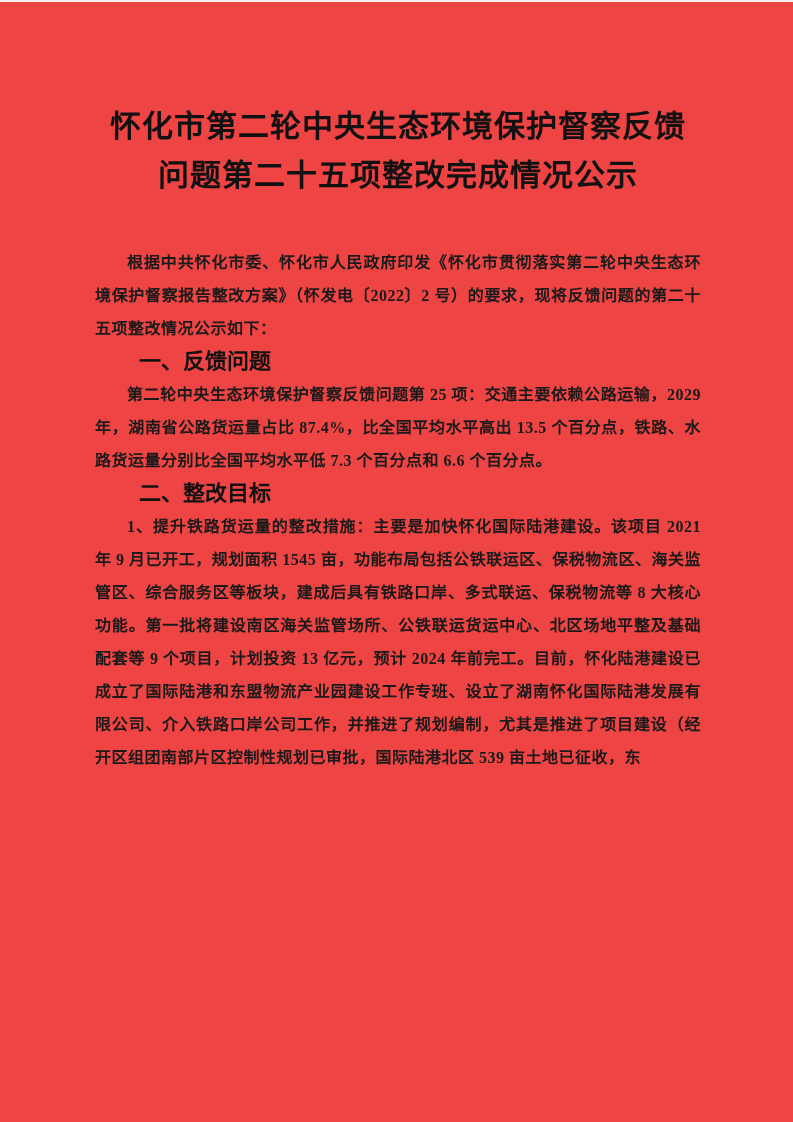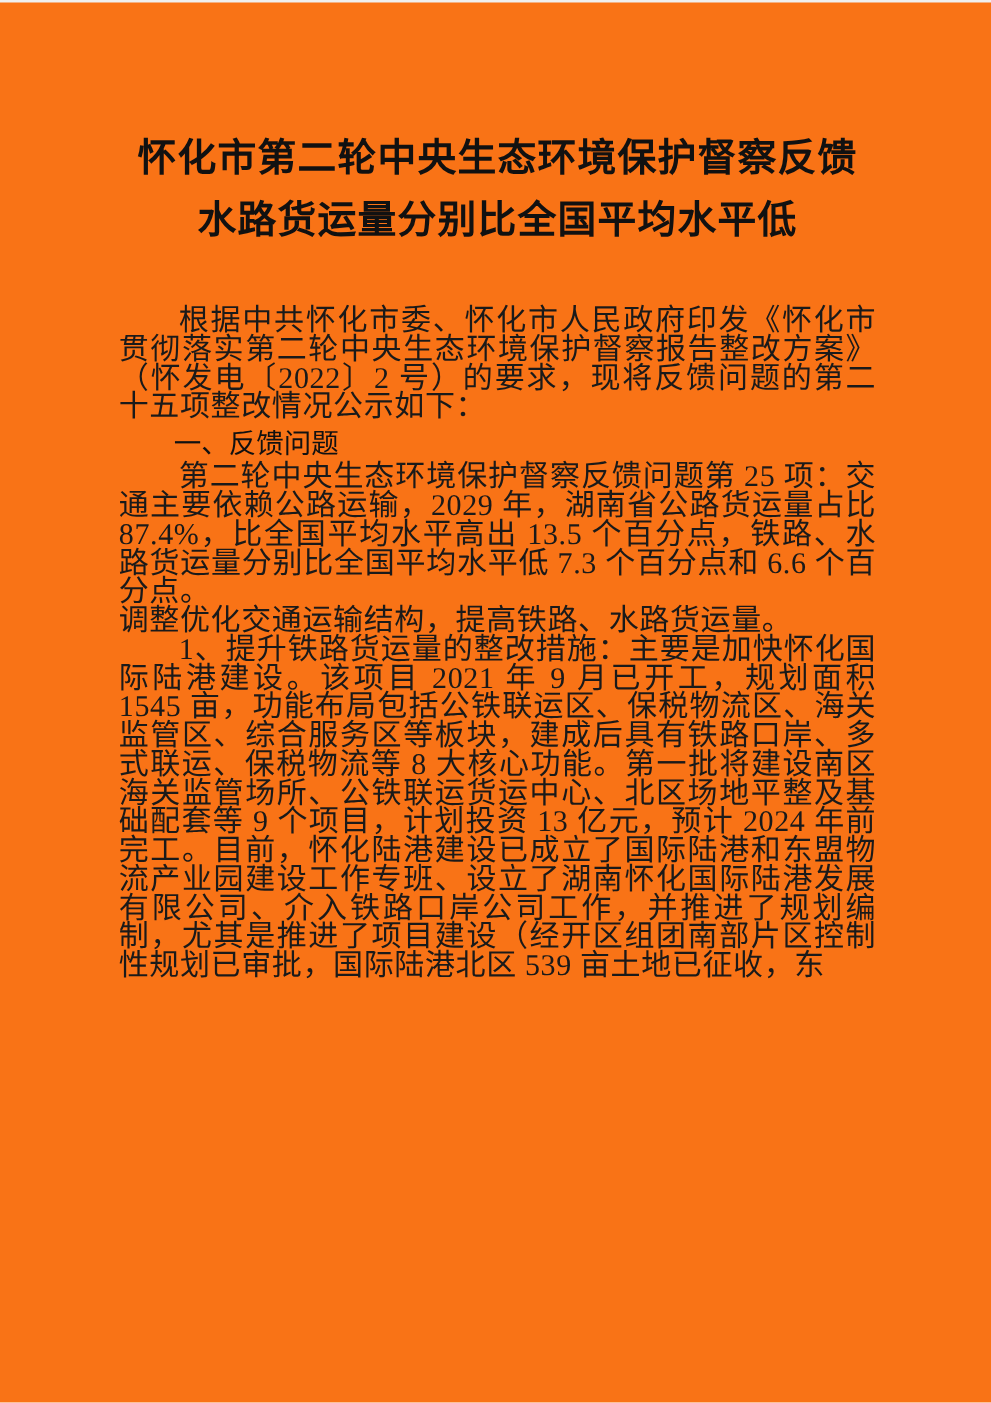--- a/index.html
+++ b/index.html
@@ -7,21 +7,21 @@
       margin: 0;
       padding: 0;
       background: #ffffff;
     }
     .page {
       position: relative;
       width: 793px;
       height: 1122px;
       margin: 0 auto;
       box-sizing: border-box;
-      background: #f97316;
+      background: #ef4444;
       border-top: 2px solid #f0f0f0;
       padding: 100px 92px 40px 95px;
       overflow: hidden;
       font-family: "Liberation Serif", "DejaVu Serif", serif;
       color: #1a1a1a;
     }
     .doc-title {
       margin: 0 0 46px 0;
       font-size: 31px;
       line-height: 49px;
@@ -29,54 +29,55 @@
       letter-spacing: 1px;
       text-align: center;
       color: #111111;
     }
     .title-line {
       display: block;
       white-space: nowrap;
     }
     .body-para {
       margin: 0;
-      font-size: 24px;
-      line-height: 23px;
+      font-size: 16px;
+      line-height: 33px;
       text-align: justify;
       text-justify: inter-ideograph;
       letter-spacing: 0.5px;
+      font-weight: bold;
     }
     .indent {
       text-indent: 2em;
     }
     .section-heading {
       margin: 0;
       font-size: 22px;
       line-height: 33px;
-      font-weight: 400;
+      font-weight: 700;
       text-indent: 2em;
       font-family: "Liberation Sans", "DejaVu Sans", sans-serif;
       color: #111111;
     }
   </style>
 </head>
 <body>
 
 <div class="page">
 
   <h1 class="doc-title">
     <span class="title-line">怀化市第二轮中央生态环境保护督察反馈</span>
-    <span class="title-line">水路货运量分别比全国平均水平低</span>
+    <span class="title-line">问题第二十五项整改完成情况公示</span>
   </h1>
 
   <p class="body-para indent">根据中共怀化市委、怀化市人民政府印发《怀化市贯彻落实第二轮中央生态环境保护督察报告整改方案》（怀发电〔2022〕2 号）的要求，现将反馈问题的第二十五项整改情况公示如下：</p>
 
   <h2 class="section-heading">一、反馈问题</h2>
 
   <p class="body-para indent">第二轮中央生态环境保护督察反馈问题第 25 项：交通主要依赖公路运输，2029 年，湖南省公路货运量占比 87.4%，比全国平均水平高出 13.5 个百分点，铁路、水路货运量分别比全国平均水平低 7.3 个百分点和 6.6 个百分点。</p>
 
+  <h2 class="section-heading">二、整改目标</h2>
 
-  <p class="body-para">调整优化交通运输结构，提高铁路、水路货运量。</p>
 
 
   <p class="body-para indent">1、提升铁路货运量的整改措施：主要是加快怀化国际陆港建设。该项目 2021 年 9 月已开工，规划面积 1545 亩，功能布局包括公铁联运区、保税物流区、海关监管区、综合服务区等板块，建成后具有铁路口岸、多式联运、保税物流等 8 大核心功能。第一批将建设南区海关监管场所、公铁联运货运中心、北区场地平整及基础配套等 9 个项目，计划投资 13 亿元，预计 2024 年前完工。目前，怀化陆港建设已成立了国际陆港和东盟物流产业园建设工作专班、设立了湖南怀化国际陆港发展有限公司、介入铁路口岸公司工作，并推进了规划编制，尤其是推进了项目建设（经开区组团南部片区控制性规划已审批，国际陆港北区 539 亩土地已征收，东</p>
 
 </div>
 
 </body></html>

